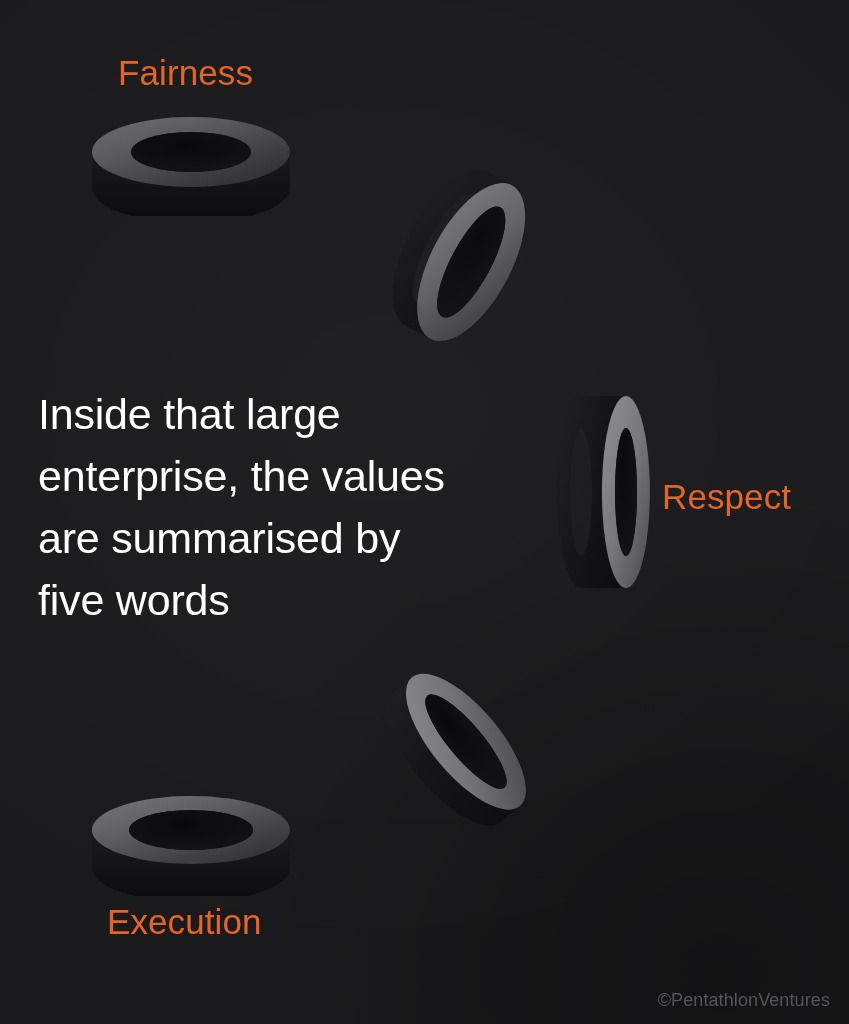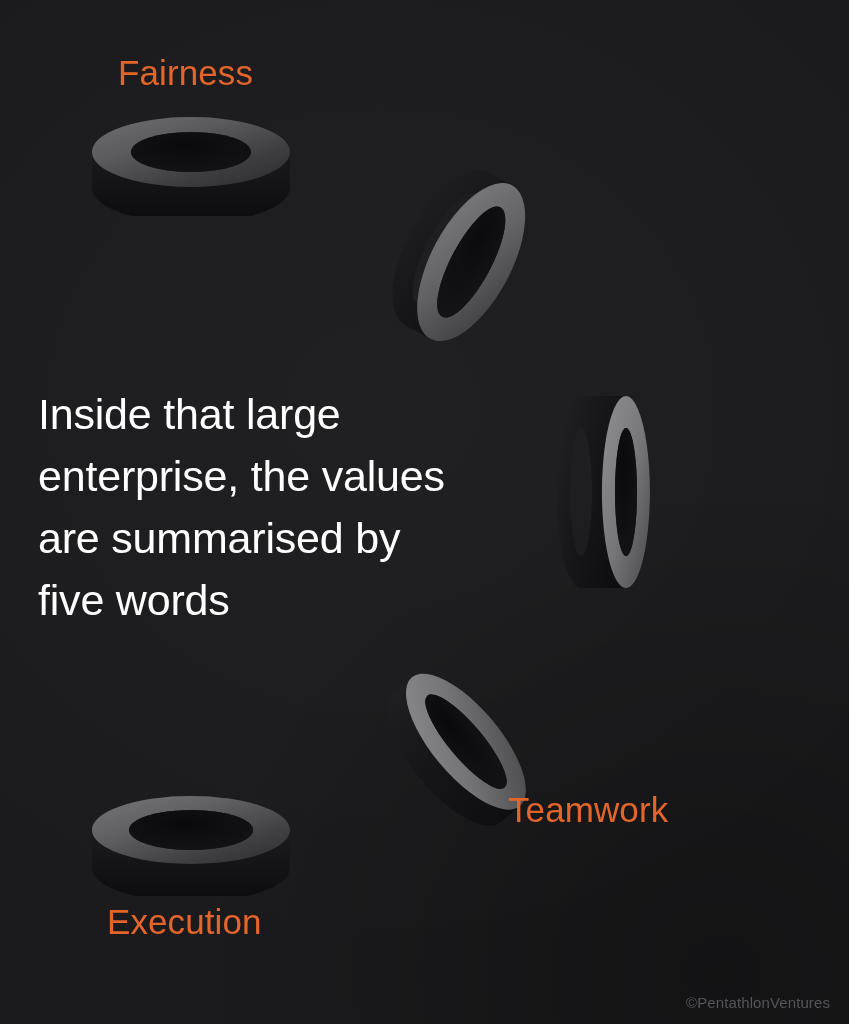--- a/index.html
+++ b/index.html
@@ -62,21 +62,21 @@
     z-index: 6;
     white-space: pre-line;
   }
 
   
   #footer-credit {
     position: absolute;
     right: 19px;
     bottom: 13px;
     color: #56565a;
-    font-size: 15px;
+    font-size: 18px;
     letter-spacing: 0.1px;
     z-index: 6;
   }
 
   
   .ring {
     position: absolute;
     z-index: 4;
   }
   .ring svg { display: block; overflow: visible; }
@@ -196,20 +196,21 @@
         </mask>
       </defs>
       <g mask="url(#rBodyMask)">
         <rect x="0" y="0" width="110" height="210" fill="url(#rSide)"></rect>
       </g>
       <path d="M 78 7 A 24 96 0 1 1 77.9 7 Z M 78 39 A 11 64 0 1 0 78.1 39 Z" fill="url(#rTop)" fill-rule="evenodd"></path>
       <ellipse cx="78" cy="103" rx="11" ry="64" fill="url(#rHole)"></ellipse>
       <path d="M 67 103 A 11 64 0 0 0 89 103 A 11 64 0 0 1 67 103 Z" fill="#202022" opacity="0.5"></path>
     </svg>
   </div>
+  <div class="value-label lbl-respect">Respect</div>
 
   <div class="ring ring-teamwork">
     <svg width="185" height="175" viewBox="0 0 185 175" aria-hidden="true">
       <defs>
         <linearGradient id="tSide" x1="0" y1="0" x2="1" y2="1">
           <stop offset="0%" stop-color="#232325"></stop>
           <stop offset="50%" stop-color="#151517"></stop>
           <stop offset="100%" stop-color="#0b0b0d"></stop>
         </linearGradient>
         <linearGradient id="tTop" x1="0.1" y1="0" x2="0.9" y2="1">
@@ -234,21 +235,20 @@
       <g mask="url(#tBodyMask)">
         <rect x="0" y="0" width="185" height="175" fill="url(#tSide)"></rect>
       </g>
       <g transform="rotate(-40 92 87)">
         <path d="M 105 3 A 34 84 0 1 1 104.9 3 Z M 105 27 A 17 60 0 1 0 105.1 27 Z" fill="url(#tTop)" fill-rule="evenodd"></path>
         <ellipse cx="105" cy="87" rx="17" ry="60" fill="url(#tHole)"></ellipse>
         <path d="M 88 87 A 17 60 0 0 0 122 87 A 17 60 0 0 1 88 87 Z" fill="#1f1f21" opacity="0.55"></path>
       </g>
     </svg>
   </div>
-  <div class="value-label lbl-teamwork">Teamwork</div>
 
   <div class="ring ring-execution">
     <svg width="210" height="110" viewBox="0 0 210 110" aria-hidden="true">
       <defs>
         <linearGradient id="eSide" x1="0" y1="0" x2="0" y2="1">
           <stop offset="0%" stop-color="#2b2b2d"></stop>
           <stop offset="45%" stop-color="#1b1b1d"></stop>
           <stop offset="100%" stop-color="#0d0d0f"></stop>
         </linearGradient>
         <linearGradient id="eTop" x1="0.05" y1="0" x2="0.95" y2="1">

